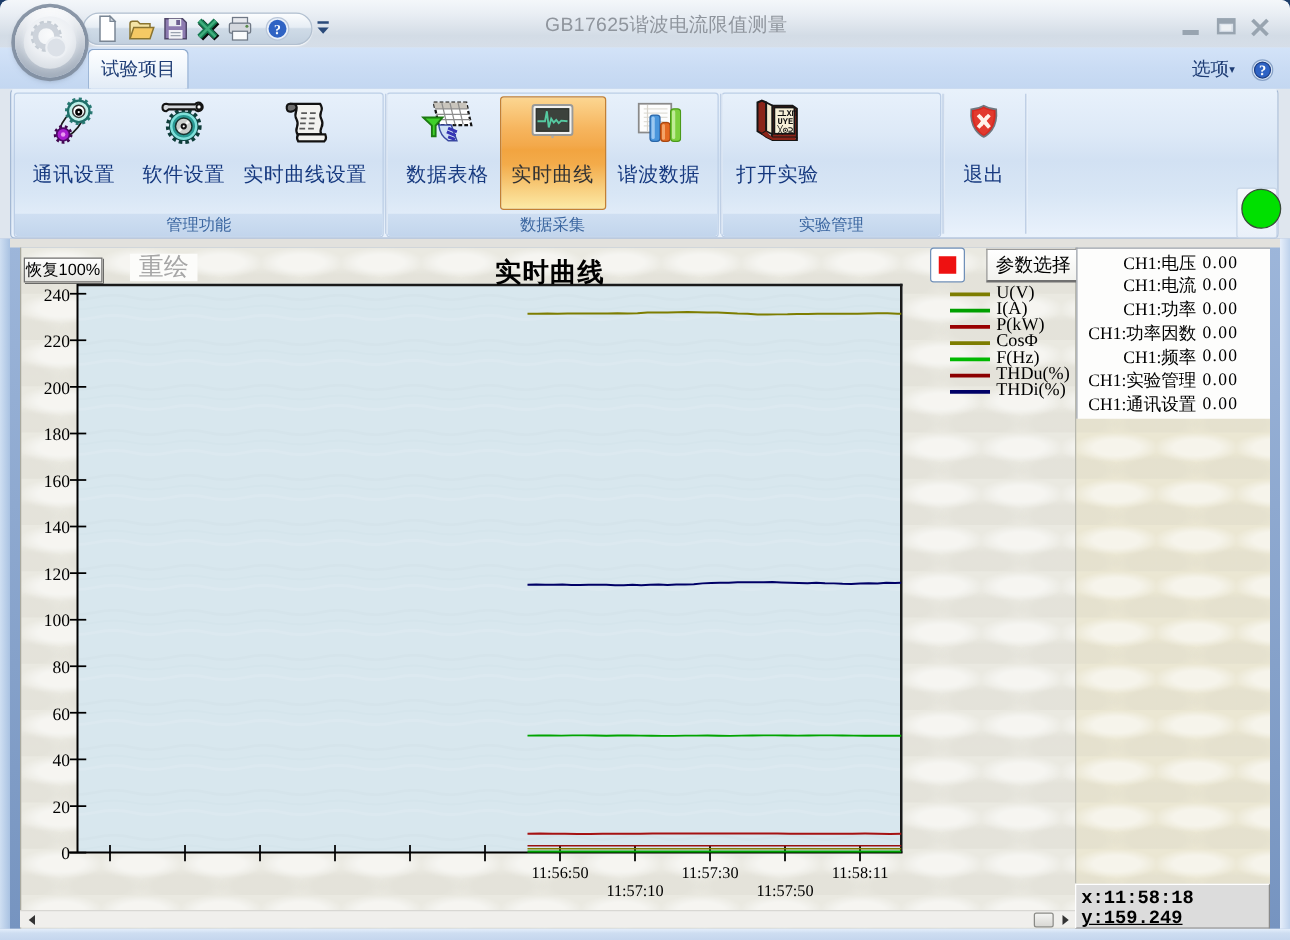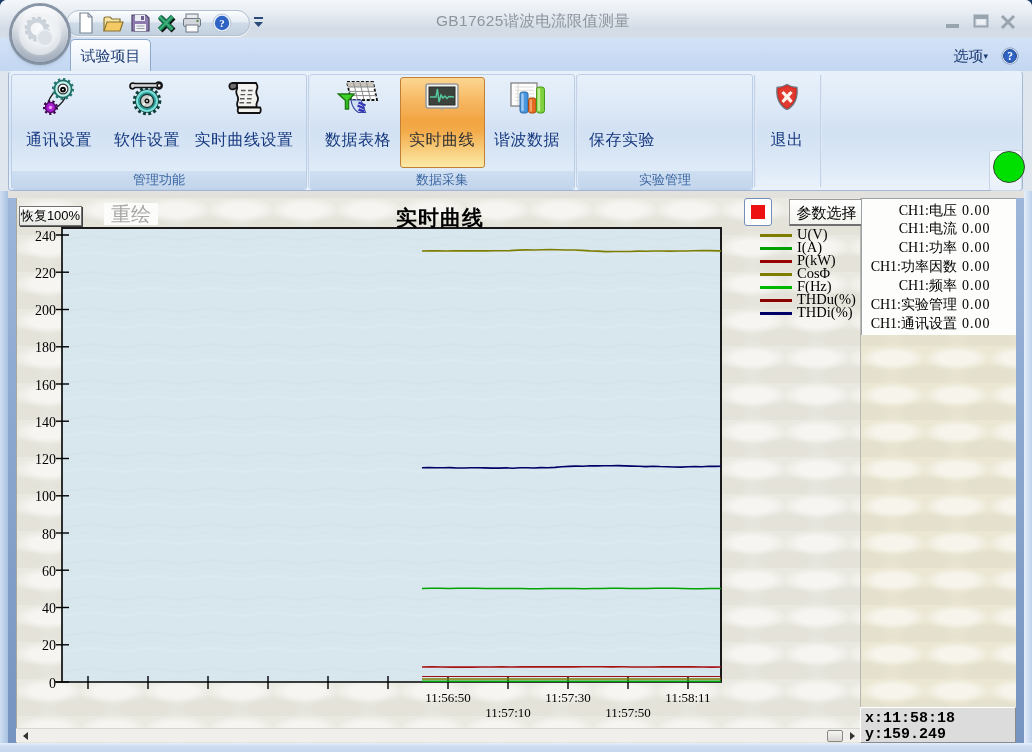--- a/index.html
+++ b/index.html
@@ -214,21 +214,34 @@
 <rect x="11" y="11" width="8" height="21" rx="2.4" fill="#4a96dc" stroke="#2a66a8" stroke-width="1"></rect>
 <rect x="12.2" y="12.2" width="2.6" height="18" rx="1.3" fill="#9cc8f0"></rect>
 <rect x="19.5" y="17" width="7.6" height="15" rx="2.4" fill="#e46a22" stroke="#a84812" stroke-width="1"></rect>
 <rect x="20.6" y="18.2" width="2.4" height="12.6" rx="1.2" fill="#f4a468"></rect>
 <rect x="27.5" y="6" width="8" height="26" rx="2.6" fill="#7ed03e" stroke="#4a9a1a" stroke-width="1"></rect>
 <rect x="28.6" y="7.2" width="2.6" height="23" rx="1.3" fill="#c0ec96"></rect>
 </svg></div>
         <div class="txt" style="">谐波数据</div>
       </div>
 <div class="rbtn" style="left:570px;width:86px;">
-        <div class="txt" style="">保存实验</div>
+        <div style="position:absolute;left:0;right:0;top:5px;text-align:center;"><svg width="38" height="36" viewBox="0 0 38 36">
+<path d="M3 3 L6.5 1.5 L10 3 L10 26 L6.5 28 L3 26 Z" fill="#8b2418" stroke="#161616" stroke-width="1.6"></path>
+<path d="M10 3 L15 5.5 L15 28.5 L10 26 Z" fill="#f3ebd0" stroke="#161616" stroke-width="1.4"></path>
+<path d="M15 5.5 L31 5.5 L34.5 8 L34.5 31 L15 31 Q13.5 29.5 15 28.5 Z" fill="#8b2418" stroke="#161616" stroke-width="1.6"></path>
+<rect x="16.5" y="7" width="16" height="21" fill="#f7f0d8" stroke="#161616" stroke-width="1.4"></rect>
+<g font-family="Liberation Mono,monospace" font-size="7" font-weight="bold" fill="#101010">
+<text x="19" y="14">ユX⊓</text>
+              <text x="19" y="20.5">UYE</text>
+              <text x="19" y="27">╳⊙⊇</text>
+</g>
+<path d="M6.5 28 L10 30.5 L15 33 L34.5 33 L34.5 31" fill="none" stroke="#161616" stroke-width="1.6"></path>
+<path d="M6.5 28 L10 30.5 L15 33 L33.5 33 L33.5 31 L15 31 L10 26 Z" fill="#8b2418"></path>
+</svg></div>
+        <div class="txt" style="">打开实验</div>
       </div>
 <div class="rbtn" style="left:748px;width:60px;text-align:center;">
         <div style="position:absolute;left:0;right:0;top:9px;text-align:center;"><svg width="26" height="28" viewBox="0 0 26 28">
 <path d="M13 1.5 Q17 4 23 4.5 Q24 15 19.5 21 Q16 25.5 13 26.5 Q10 25.5 6.5 21 Q2 15 3 4.5 Q9 4 13 1.5 Z" fill="#d82a22" stroke="#70767e" stroke-width="1.3"></path>
 <path d="M13 3.5 Q16 5.5 21 6 Q21.6 14 18 19.5 Q15.3 23.5 13 24.5 Q10.7 23.5 8 19.5 Q4.4 14 5 6 Q10 5.5 13 3.5 Z" fill="#e23a2e"></path>
 <path d="M8 9.5 L11 13.5 L8.2 18 L11.8 18 L13.6 15.2 L16 18 L18.6 18 L14.8 13 L18 9.5 L14.6 9.5 L13 12 L11.2 9.5 Z" fill="#ffe8e0"></path>
 <path d="M8.5 9 L17.5 19 M17.5 9 L8.5 19" stroke="#fff2ea" stroke-width="3"></path>
 </svg></div>
         <div class="txt" style="">退出</div>
       </div>
@@ -368,21 +381,21 @@
 <div class="chrow abs" style="left:861px;top:296px;">
       <span class="chlab">CH1:实验管理</span>
       <span class="chval">0.00</span>
     </div>
 <div class="chrow abs" style="left:861px;top:315px;">
       <span class="chlab">CH1:通讯设置</span>
       <span class="chval">0.00</span>
     </div>
 <div id="xybox" class="abs">
       <div style="position:absolute;left:4px;top:2px;">x:11:58:18</div>
-      <div style="position:absolute;left:4px;top:18px;">y:159.249</div>
+      <div style="position:absolute;left:4px;top:18px;text-decoration:underline;">y:159.249</div>
     </div>
 <div id="hsb" class="abs">
 <svg class="abs" style="left:4px;top:2px" width="12" height="10" viewBox="0 0 12 10">
         <path d="M8 1 L3 5 L8 9 Z" fill="#333"></path>
       </svg>
 <div class="thumb"></div>
 <svg class="abs" style="left:830px;top:2px" width="12" height="10" viewBox="0 0 12 10">
         <path d="M4 1 L9 5 L4 9 Z" fill="#333"></path>
       </svg>
 </div>

